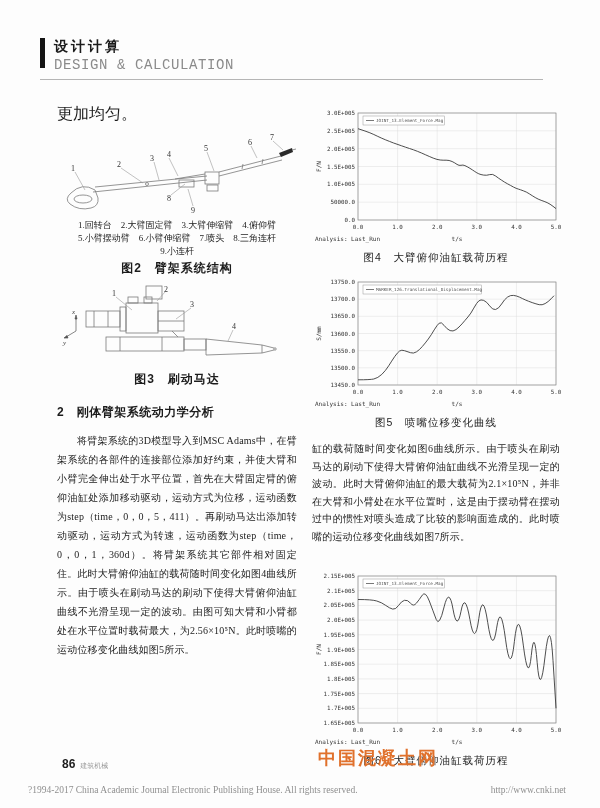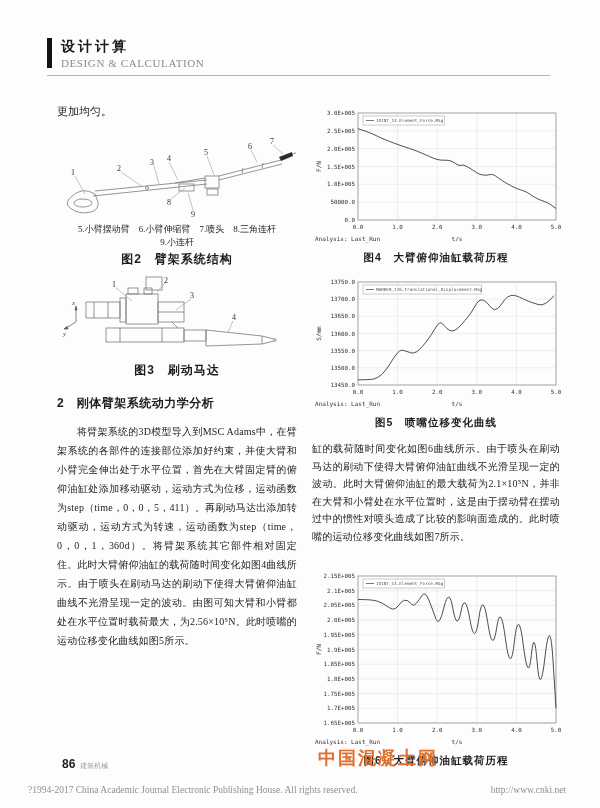--- a/index.html
+++ b/index.html
@@ -1,41 +1,41 @@
 <!DOCTYPE html>
 <html><head>
 <meta charset="utf-8">
 <style>
   html,body{margin:0;padding:0;background:#ffffff;}
   .page{width:600px;height:808px;background:#fdfdfd;position:relative;overflow:hidden;
         font-family:"Liberation Serif",serif;color:#1c1c1c;}
   
-  .header{position:absolute;left:47px;top:38px;width:503px;border-bottom:1px solid #b5b5b5;
+  .header{position:absolute;left:40px;top:38px;width:503px;border-bottom:1px solid #b5b5b5;
           padding-bottom:6px;display:flex;align-items:flex-start;}
   .hbar{width:5px;height:30px;background:#141414;margin-right:9px;}
   .hcn{font-size:14px;font-weight:bold;letter-spacing:3px;font-family:"Liberation Sans",sans-serif;}
-  .hen{font-size:11px;color:#8a8a8a;letter-spacing:.6px;font-family:Liberation Serif, serif;margin-top:1px;}
+  .hen{font-size:14px;color:#8a8a8a;letter-spacing:.6px;font-family:Liberation Mono, monospace;margin-top:1px;}
   
   .col-left{position:absolute;left:57px;top:104px;width:240px;}
   .col-right{position:absolute;left:312px;top:106px;width:248px;}
-  .intro{font-size:11px;margin:0 0 16px 0;}
+  .intro{font-size:16px;margin:0 0 6px 0;}
   .figsvg{display:block;margin:0 auto;}
   .figsvg text{font-family:"Liberation Serif",serif;}
   .figcap-line{font-size:9px;text-align:center;line-height:13px;color:#222;}
   .figcap-title{font-size:12px;font-weight:bold;text-align:center;margin-top:2px;
                 font-family:"Liberation Sans",sans-serif;letter-spacing:1px;}
   .fig3wrap{margin-top:8px;}
   .sec-heading{font-size:12px;font-weight:bold;margin:16px 0 10px 0;letter-spacing:.5px;
                font-family:"Liberation Sans",sans-serif;}
   .body-p{font-size:10px;line-height:19px;text-align:justify;margin:0;letter-spacing:.2px;}
   .indent{text-indent:2em;font-family:Liberation Serif, serif;}
   
   .chart{margin:0 auto;width:250px;}
   .chart svg text{font-family:"DejaVu Sans Mono",monospace;}
-  .chart-cap{font-size:10.5px;font-weight:bold;text-align:center;margin:3px 0 10px 0;
+  .chart-cap{font-size:10.5px;font-weight:normal;text-align:center;margin:3px 0 10px 0;
              font-family:"Liberation Sans",sans-serif;letter-spacing:1px;}
   .rc-p{line-height:17.5px;margin:6px 0 24px 0;}
   
   .footer-pagenum{position:absolute;left:62px;top:757px;font-size:12px;font-weight:bold;
                   font-family:"Liberation Sans",sans-serif;}
   .footer-journal{font-size:7px;color:#9a9a9a;margin-left:5px;font-weight:normal;}
   .watermark{position:absolute;left:318px;top:746px;font-size:18px;font-weight:bold;
              font-family:"Liberation Sans",sans-serif;letter-spacing:2px;}
   .copyright{position:absolute;left:28px;top:785px;width:538px;display:flex;
              justify-content:space-between;font-size:9.5px;color:#8f8f8f;align-items:center;}
@@ -90,20 +90,21 @@
         <text x="60" y="36">2</text>
         <text x="93" y="30">3</text>
         <text x="110" y="26">4</text>
         <text x="147" y="20">5</text>
         <text x="191" y="14">6</text>
         <text x="213" y="9">7</text>
         <text x="110" y="70">8</text>
         <text x="134" y="82">9</text>
       </g>
     </svg>
+    <div class="figcap-line">1.回转台　2.大臂固定臂　3.大臂伸缩臂　4.俯仰臂</div>
     <div class="figcap-line">5.小臂摆动臂　6.小臂伸缩臂　7.喷头　8.三角连杆</div>
     <div class="figcap-line">9.小连杆</div>
     <div class="figcap-title">图2　臂架系统结构</div>
 
     <div class="fig3wrap">
       <svg class="figsvg" width="230" height="84" viewBox="0 0 230 84">
         <g stroke="#7a7a7a" stroke-width="0.8" fill="none">
           <rect x="24" y="26" width="34" height="16"></rect>
           <line x1="32" y1="26" x2="32" y2="42"></line>
           <line x1="46" y1="26" x2="46" y2="42"></line>

